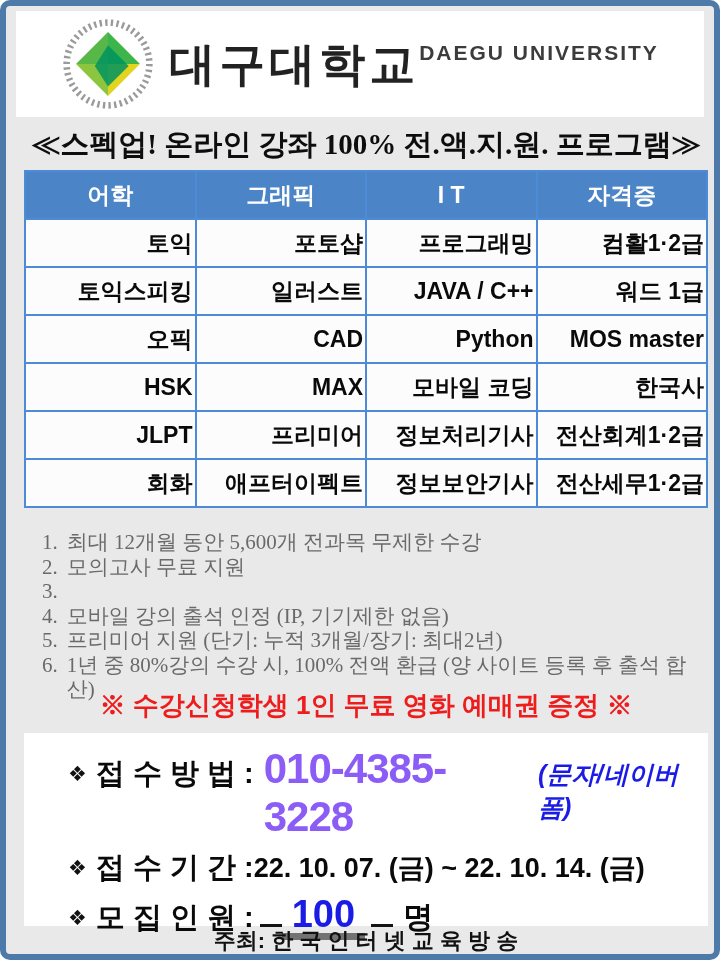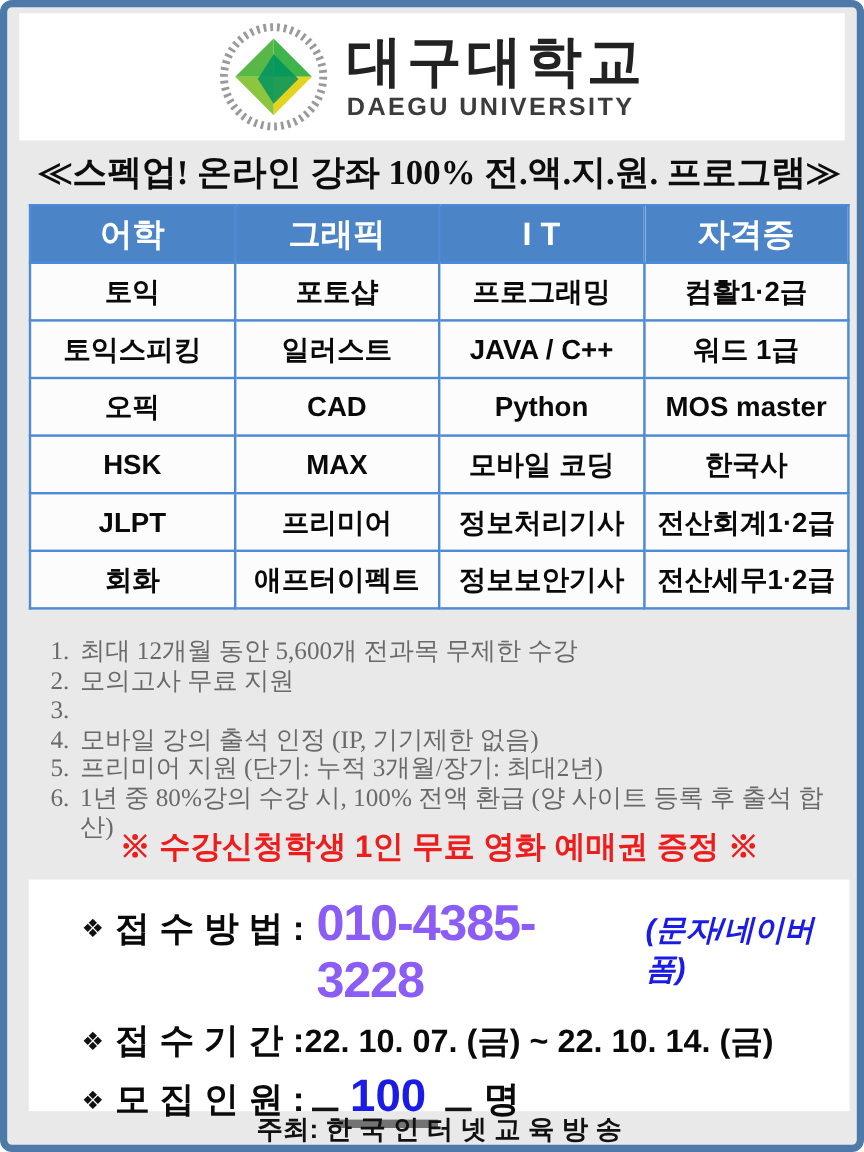--- a/index.html
+++ b/index.html
@@ -17,21 +17,21 @@
     border-radius:10px;
     overflow:hidden;
   }
   
   .logo-box{
     position:absolute;left:10px;top:5px;width:688px;height:106px;
     background:#ffffff;
     display:flex;align-items:center;justify-content:center;gap:14px;
   }
   .seal{width:94px;height:94px;flex:0 0 auto;}
-  .logo-text{display:flex;flex-direction:column;align-items:flex-start;}
+  .logo-text{display:flex;flex-direction:row;align-items:flex-start;}
   .logo-kr{
     font-size:46px;font-weight:bold;color:#222;
     letter-spacing:4px;line-height:50px;
     font-family:"Liberation Sans",sans-serif;
   }
   .logo-en{
     font-size:21px;font-weight:bold;color:#3c3c3c;
     letter-spacing:2px;line-height:24px;margin-top:2px;
   }
   
@@ -46,25 +46,25 @@
     position:absolute;left:18px;top:164px;width:684px;
     border-collapse:collapse;table-layout:fixed;
   }
   table.courses th,table.courses td{
     border:2px solid #4e8bd6;
     height:46px;text-align:center;vertical-align:middle;
     padding:0 2px;overflow:hidden;
   }
   table.courses th{
     background:#4c84c8;color:#ffffff;
-    font-size:27px;font-weight:bold;
+    font-size:23px;font-weight:bold;
   }
   table.courses td{
     background:#fcfcfc;color:#0a0a0a;
-    font-size:23px;font-weight:bold;
+    font-size:23px;font-weight:bold;text-align:right;
   }
   
   .benefits{
     position:absolute;left:36px;top:524px;width:650px;
     font-family:"Liberation Serif",serif;
     color:#6a6a6a;font-size:21px;line-height:24.5px;
   }
   .benefit{display:flex;gap:9px;}
   .benefit .num{flex:0 0 auto;}
   

